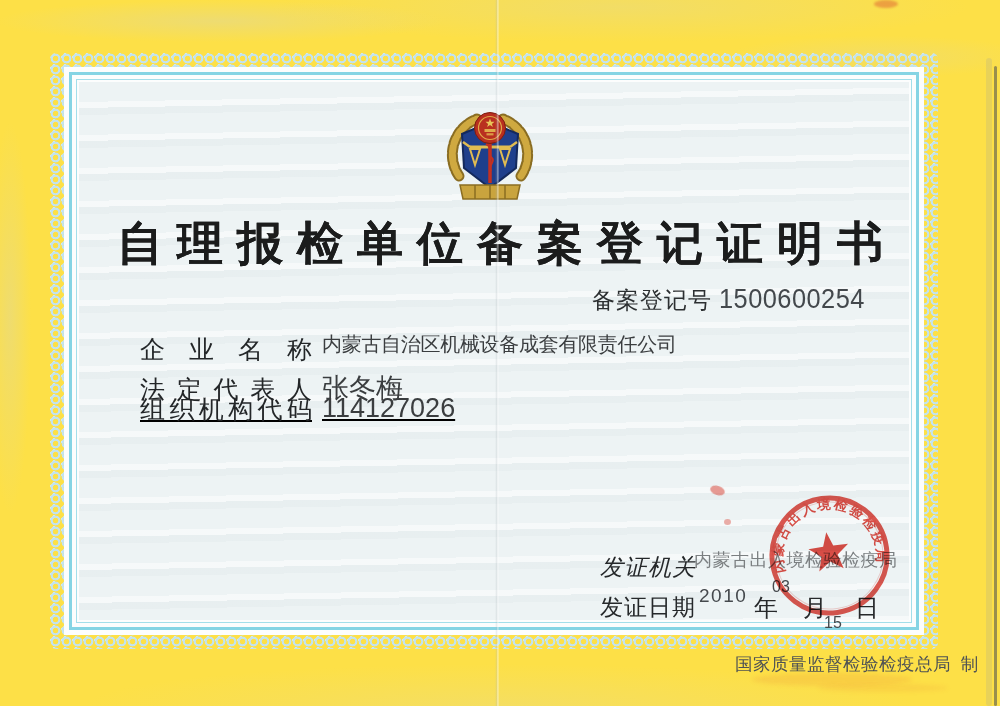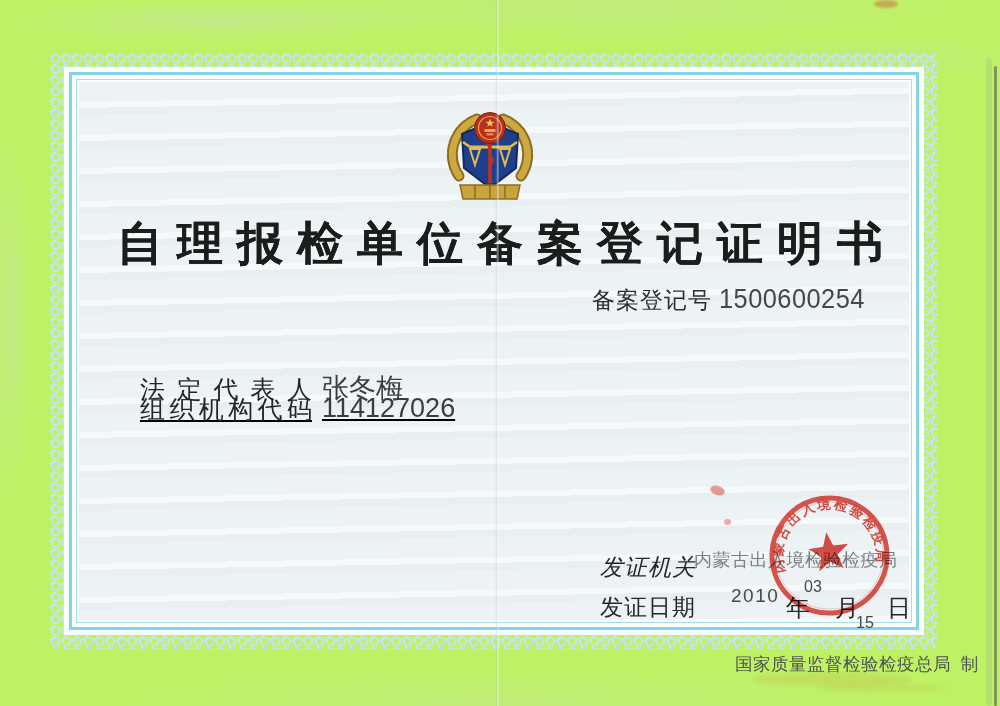--- a/index.html
+++ b/index.html
@@ -1,18 +1,18 @@
 <!DOCTYPE html>
 <html><head>
 <meta charset="utf-8">
 <style>
   html,body{margin:0;padding:0;background:#e9eaea;}
   .page{
     position:relative;width:1000px;height:706px;overflow:hidden;
-    background:#bef264;
+    background:#fde047;
     font-family:"Liberation Sans","DejaVu Sans",sans-serif;
   }
   
   .page::before{
     content:"";position:absolute;inset:0;pointer-events:none;
     background:
       radial-gradient(ellipse 320px 30px at 22% 3%, rgba(203,210,212,.30), transparent 70%),
       radial-gradient(ellipse 500px 50px at 62% 1%, rgba(203,210,212,.22), transparent 70%),
       radial-gradient(ellipse 30px 280px at 1% 45%, rgba(203,210,212,.28), transparent 70%),
       radial-gradient(ellipse 600px 60px at 50% 100%, rgba(208,214,216,.18), transparent 70%),
@@ -52,21 +52,21 @@
   .field-row{position:absolute;left:140px;display:flex;align-items:flex-start;}
   .field-label{
     width:172px;font-family:"Liberation Serif","DejaVu Serif",serif;font-size:25px;color:#232628;
     text-align:justify;text-align-last:justify;text-justify:inter-character;padding-top:4px;line-height:1.1;
   }
   .field-value{margin-left:10px;font-size:27px;color:#3a3d3f;line-height:1.2;}
   .field-value.long{font-size:20px;letter-spacing:-.3px;}
 
   .issue-label{position:absolute;font-family:"Liberation Serif","DejaVu Serif",serif;font-size:23px;color:#25282a;letter-spacing:1px;}
   .authority-value{position:absolute;left:694px;top:548px;font-size:18px;color:#7b7f81;letter-spacing:.5px;}
-  .date-part{position:absolute;color:#45494d;margin-left:32px;}
+  .date-part{position:absolute;color:#45494d;}
   .date-year{left:699px;top:585px;font-size:19px;letter-spacing:1.5px;}
   .date-month{left:772px;top:578px;font-size:16px;}
   .date-day{left:824px;top:614px;font-size:16px;}
   .date-unit{font-family:"Liberation Serif","DejaVu Serif",serif;font-size:24px;color:#27292b;}
   .unit-year{left:754px;top:592px;}
   .unit-month{left:803px;top:592px;}
   .unit-day{left:855px;top:592px;}
 
   .stamp{
     position:absolute;left:766px;top:492px;width:127px;height:127px;
@@ -124,20 +124,24 @@
       <rect x="42.5" y="27.2" width="7" height="2.2" fill="#e3b84f" opacity=".8"></rect>
     </svg>
 
     <div class="title">自理报检单位备案登记证明书</div>
 
     <div class="reg-row">
       <span class="reg-label">备案登记号</span>
       <span class="reg-number">1500600254</span>
     </div>
 
+    <div class="field-row" style="top:332px;">
+      <div class="field-label">企业名称</div>
+      <div class="field-value long">内蒙古自治区机械设备成套有限责任公司</div>
+    </div>
     <div class="field-row" style="top:372px;">
       <div class="field-label">法定代表人</div>
       <div class="field-value">张冬梅</div>
     </div>
     <div class="field-row" style="top:392px;text-decoration:underline;">
       <div class="field-label">组织机构代码</div>
       <div class="field-value">114127026</div>
     </div>
 
     <div class="issue-label" style="left:600px;top:552px;font-style:italic;">发证机关</div>

